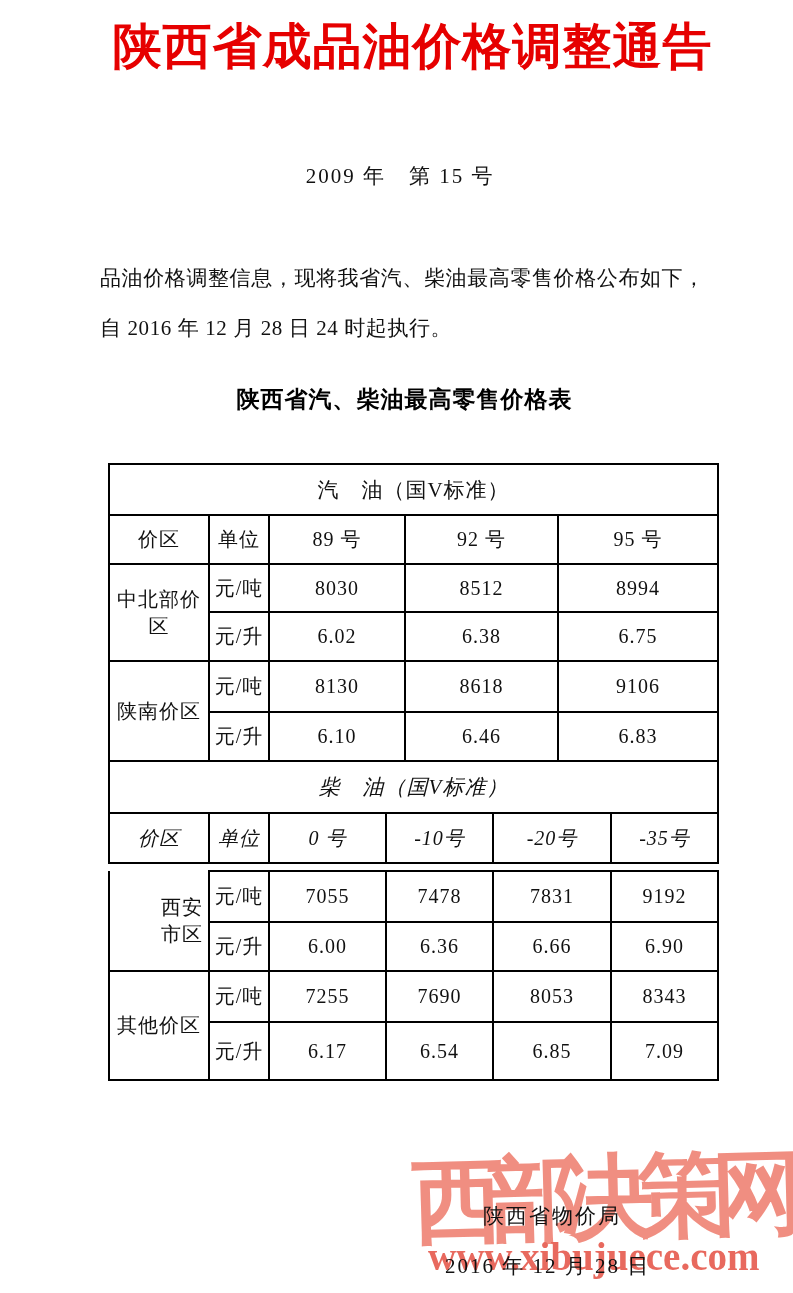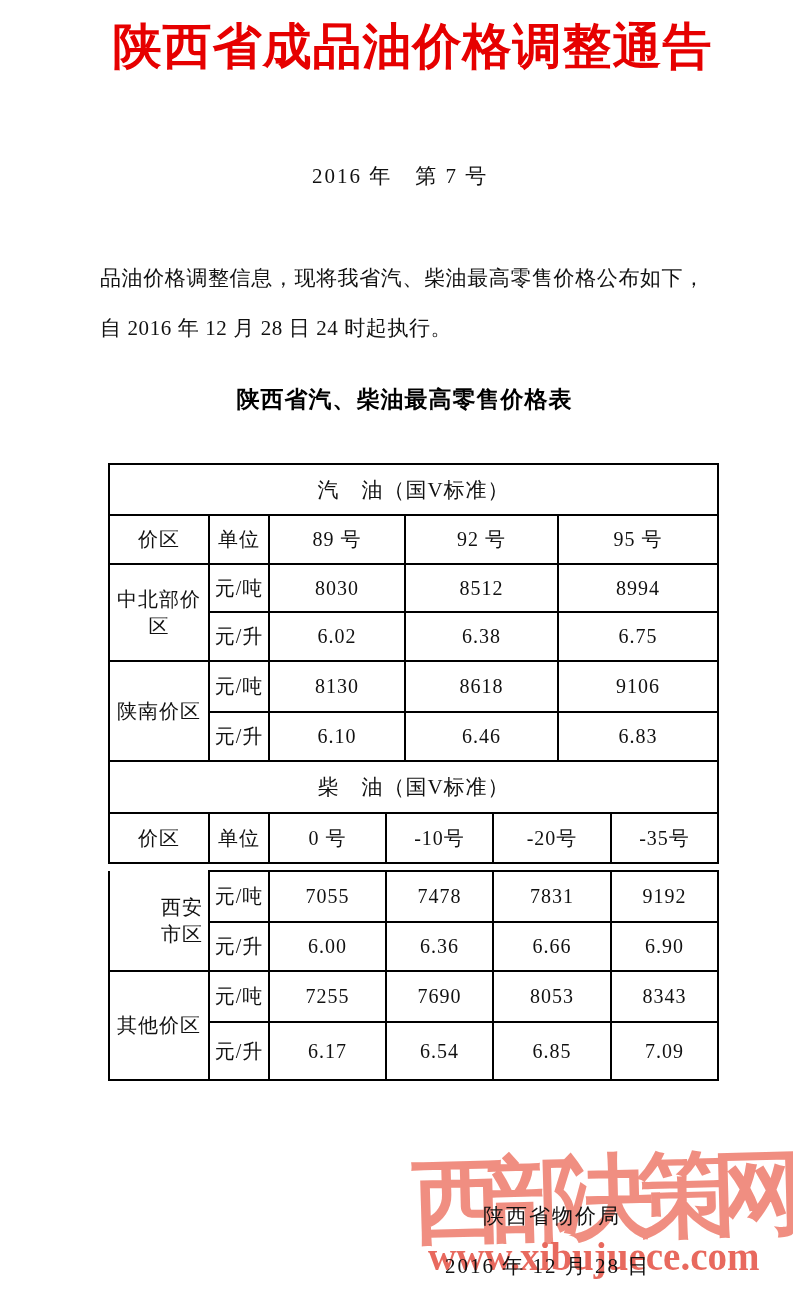--- a/index.html
+++ b/index.html
@@ -74,21 +74,21 @@
   }
   table.price td {
     border: 2px solid #000;
     text-align: center;
     vertical-align: middle;
     padding: 0;
     letter-spacing: 1px;
     overflow: hidden;
     margin-left: 16px;
   }
-  table.price.t-b { margin-top: -2px; }       
+  table.price.t-b { margin-top: -2px; font-style: italic; }       
   table.price.t-c { margin-top: 6px; }        
   table.price.t-c td.no-top { border-top: none; padding-left: 46px; }
   td.section-hd { font-size: 21px; letter-spacing: 2px; }
 
   
   .footer-issuer, .footer-date {
     position: absolute;
     text-align: center;
     font-size: 21px;
     letter-spacing: 2px;
@@ -123,21 +123,21 @@
     z-index: 1;
   }
 </style>
 </head>
 <body>
 
 <div class="page">
 
   <div class="doc-title" style="color: rgb(230, 0, 0); padding-left: 32px;">陕西省成品油价格调整通告</div>
 
-  <div class="doc-number">2016 年　第 7 号</div>
+  <div class="doc-number">2009 年　第 15 号</div>
 
   <div class="para-line l2">品油价格调整信息，现将我省汽、柴油最高零售价格公布如下，</div>
   <div class="para-line l3">自 2016 年 12 月 28 日 24 时起执行。</div>
 
   <div class="table-title">陕西省汽、柴油最高零售价格表</div>
 
   <div class="table-wrap">
 
     <table class="price t-a">
       <colgroup>

